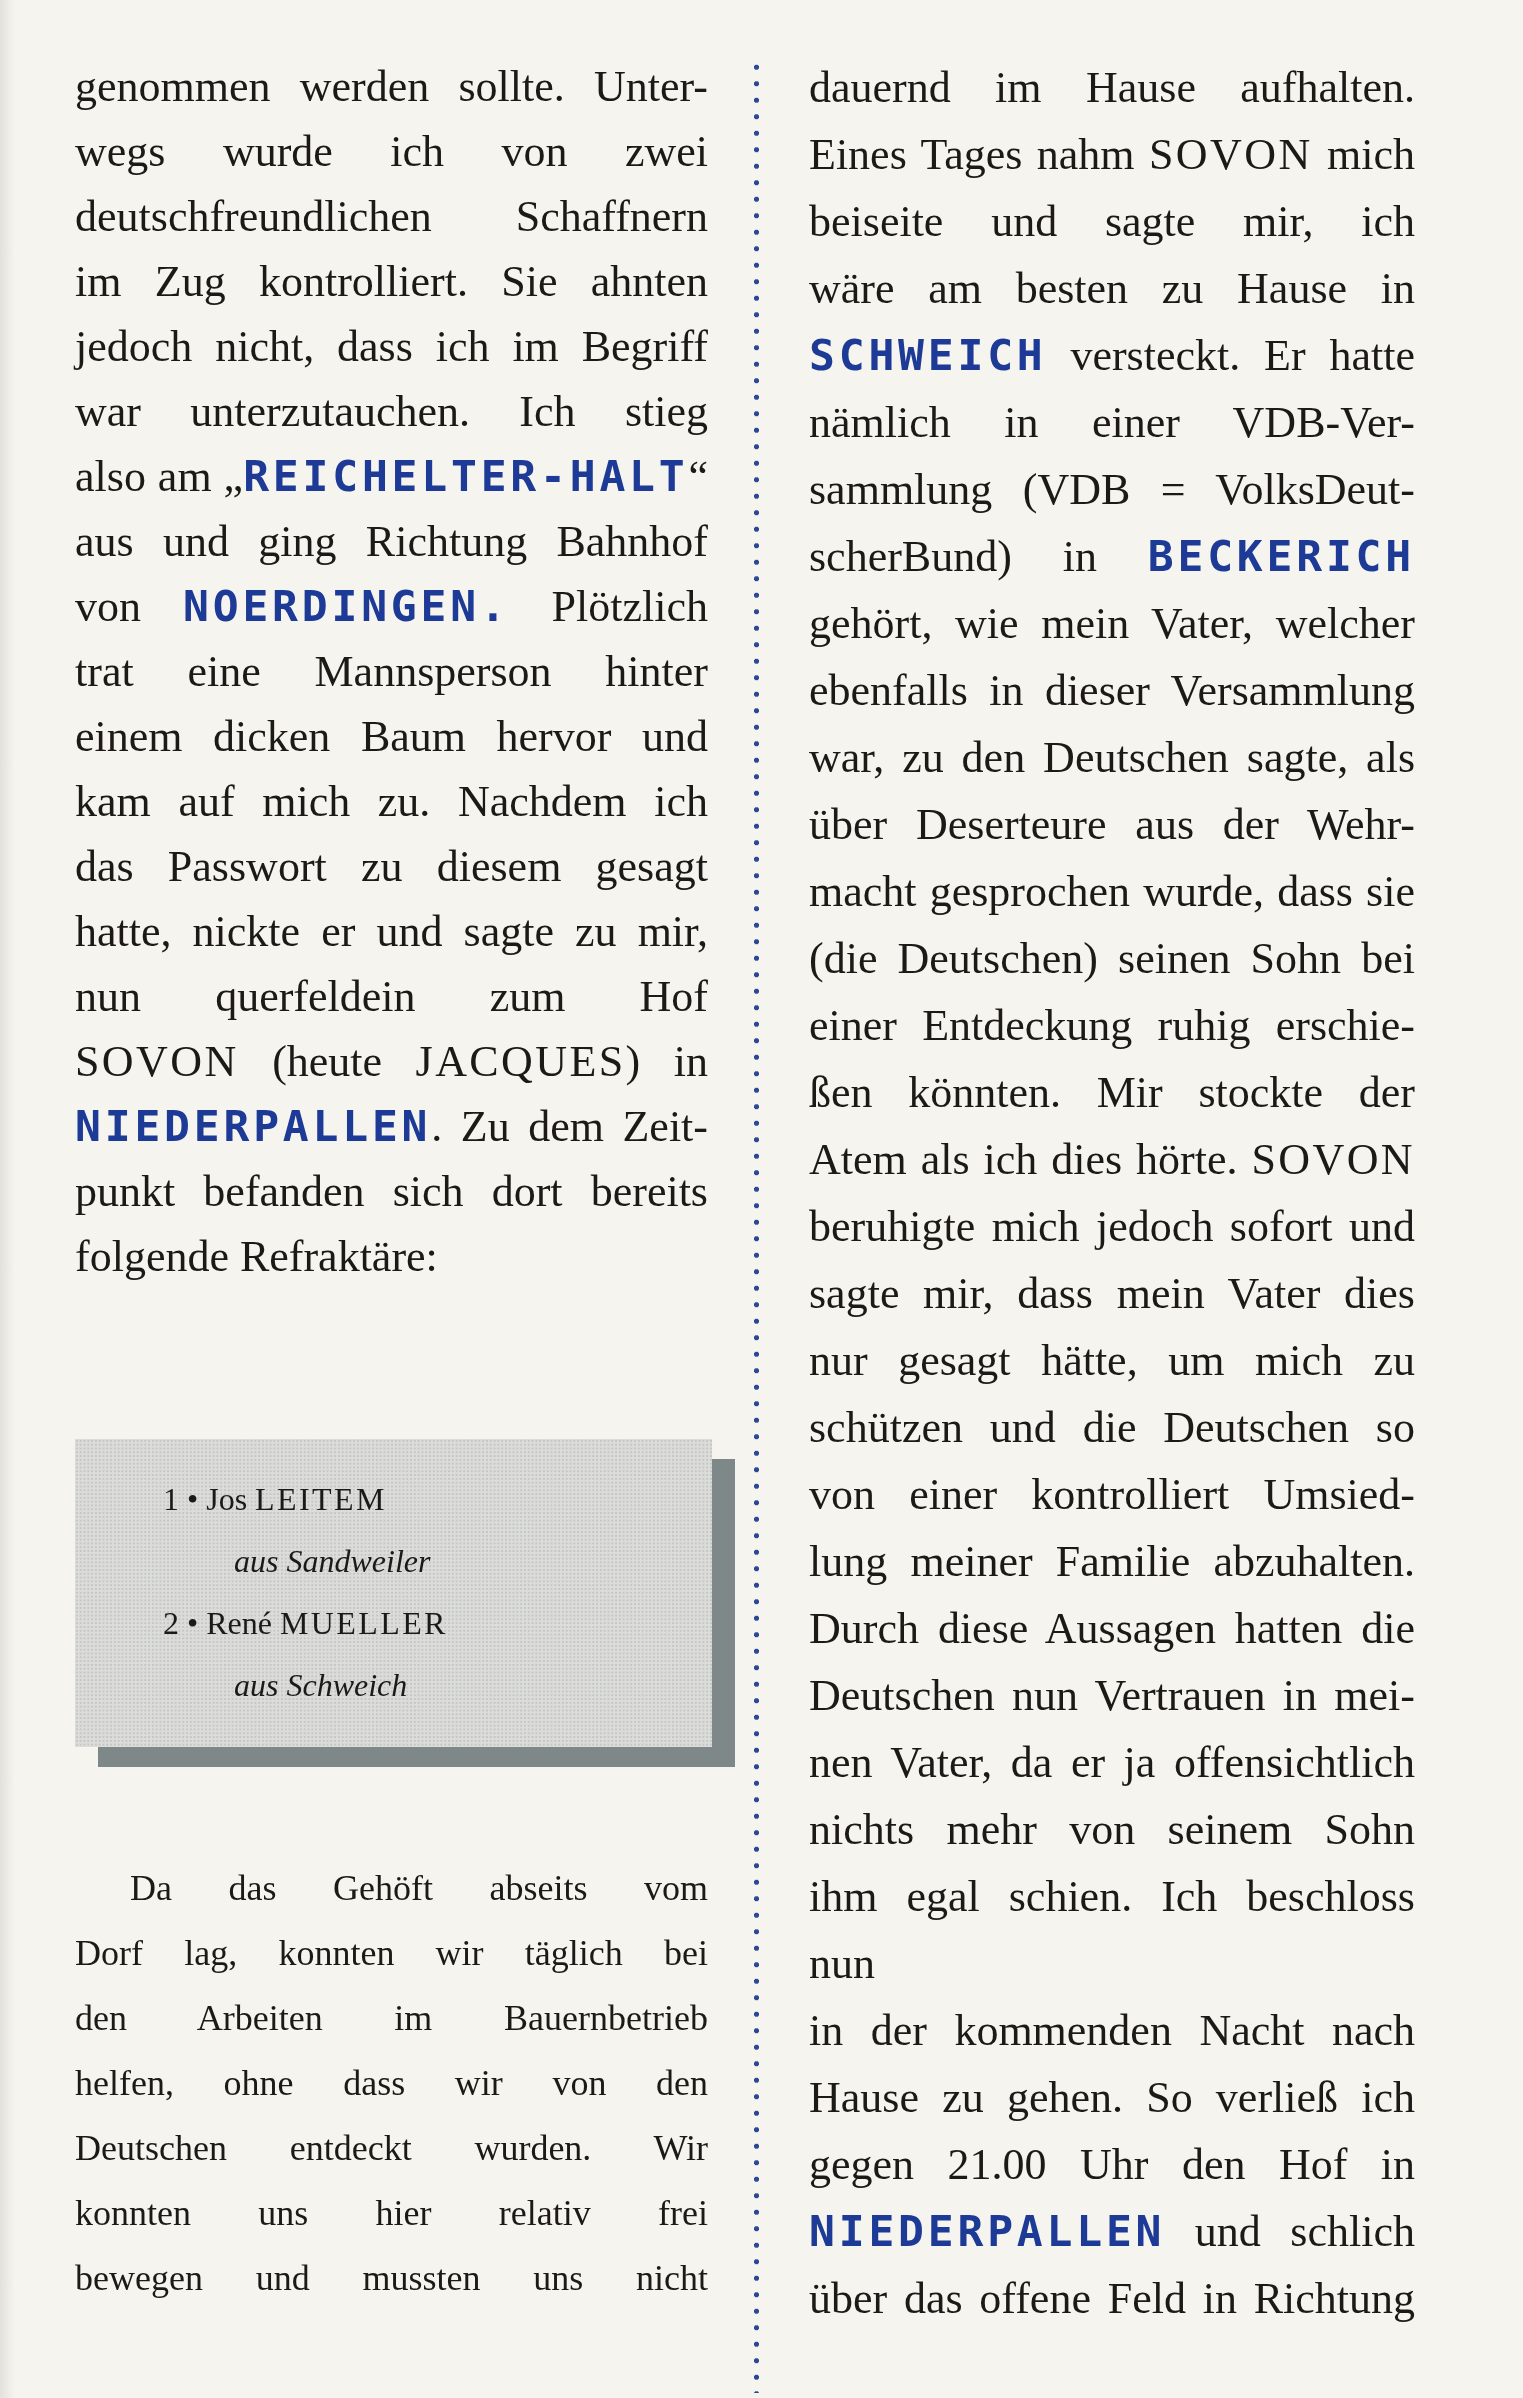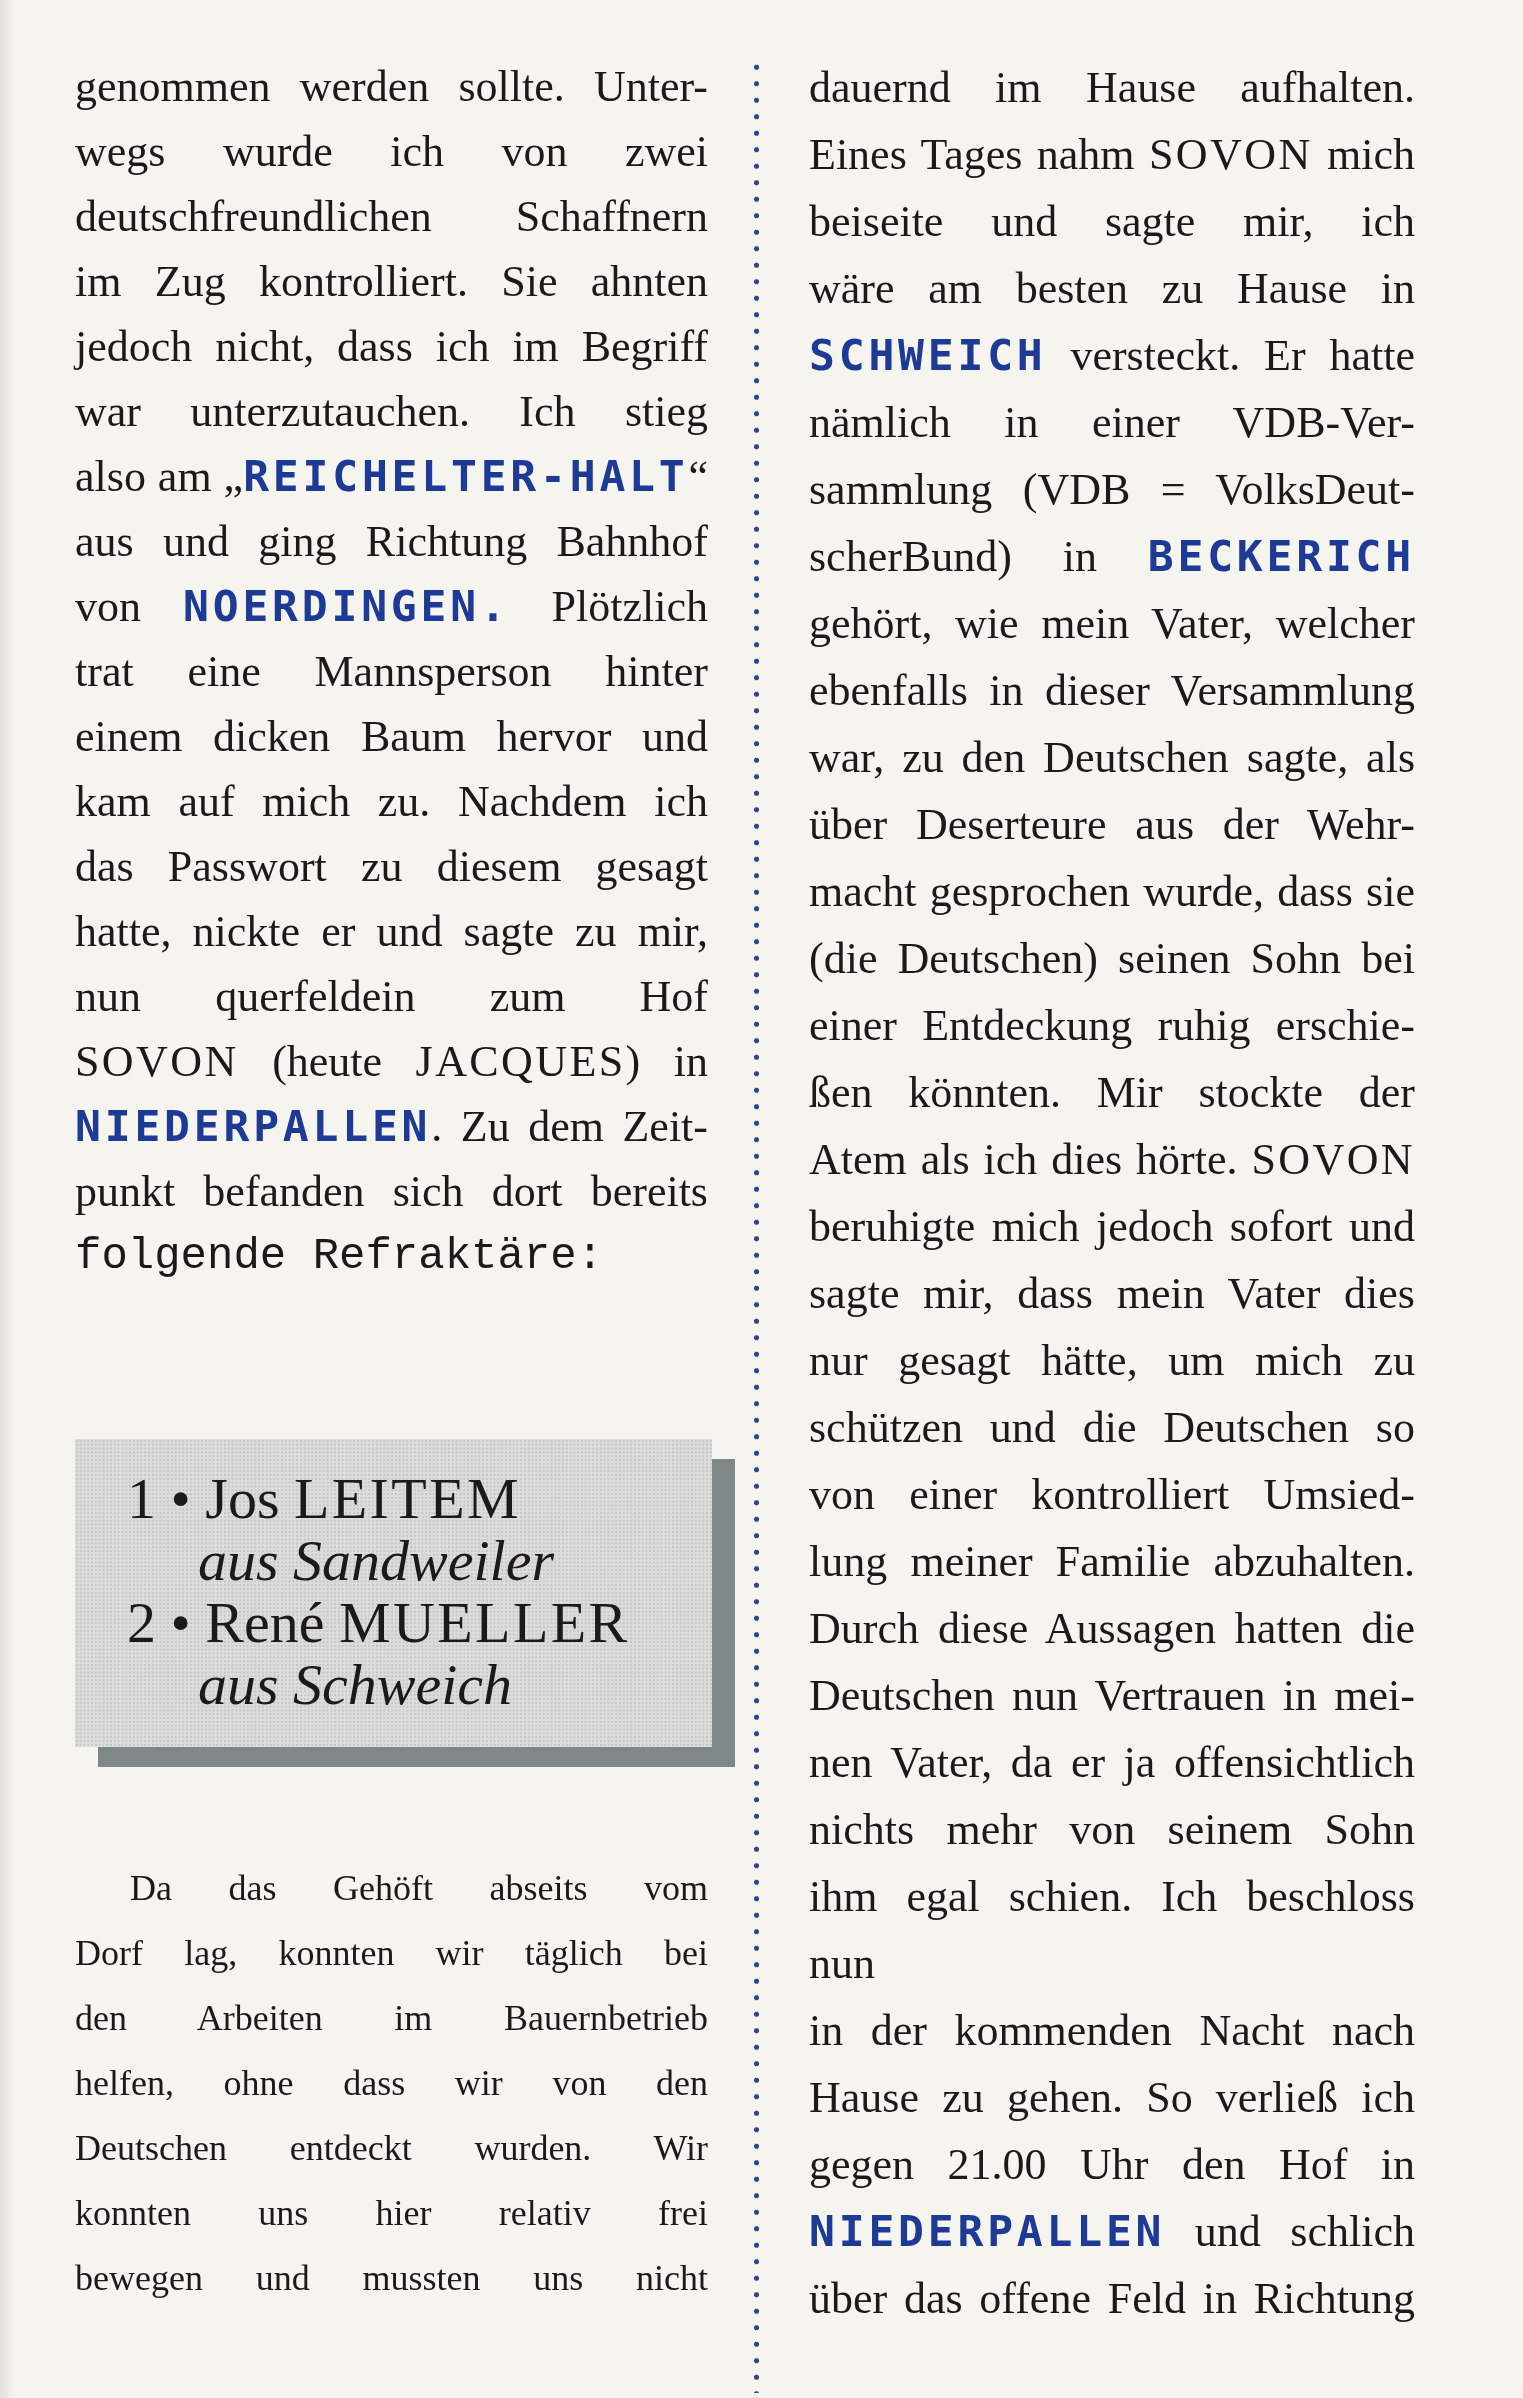--- a/index.html
+++ b/index.html
@@ -20,21 +20,21 @@
   .col{
     position:absolute;
     font-size:44px;
   }
   .col-left{left:75px;top:54px;width:633px;line-height:65px;}
   .col-right{left:809px;top:54px;width:606px;line-height:67px;}
   .para2{position:absolute;left:75px;top:1856px;width:633px;font-size:36px;line-height:65px;}
   .para2 .tl:first-child{text-indent:55px;}
 
   .tl{text-align:justify;text-align-last:justify;}
-  .last-left .tl:last-child{text-align-last:left;font-family:Liberation Mono, monospace;}
+  .last-left .tl:last-child{text-align-last:left;}
 
   .seg-n{}
   .seg-b{
     font-family:"DejaVu Sans Mono","Liberation Mono",monospace;
     font-weight:bold;
     color:var(--blue,#1d3a96);
     letter-spacing:3.8px;
     font-size:43px;
   }
   .seg-c{letter-spacing:2.4px;}
@@ -55,22 +55,22 @@
   .namebox{
     position:absolute;
     left:75px;top:1439px;
     width:637px;height:308px;
     background-color:var(--boxbg,#dcddda);
     background-image:radial-gradient(#c4c6c3 1.1px,rgba(0,0,0,0) 1.3px);
     background-size:3.8px 3.8px;
     box-shadow:23px 20px 0 0 var(--boxshadow,#7e8889);
   }
   .box-lines{
-    padding:29px 0 0 52px;
-    font-size:58px;line-height:62px;
+    padding:29px 0 0 88px;
+    font-size:32px;line-height:62px;
   }
   .box-lines .tl{text-align:left;text-align-last:left;}
   .box-lines .tl:nth-child(even){padding-left:71px;}
 </style>
 </head>
 <body>
 
 <div class="page">
 
   <div class="col col-left last-left">

